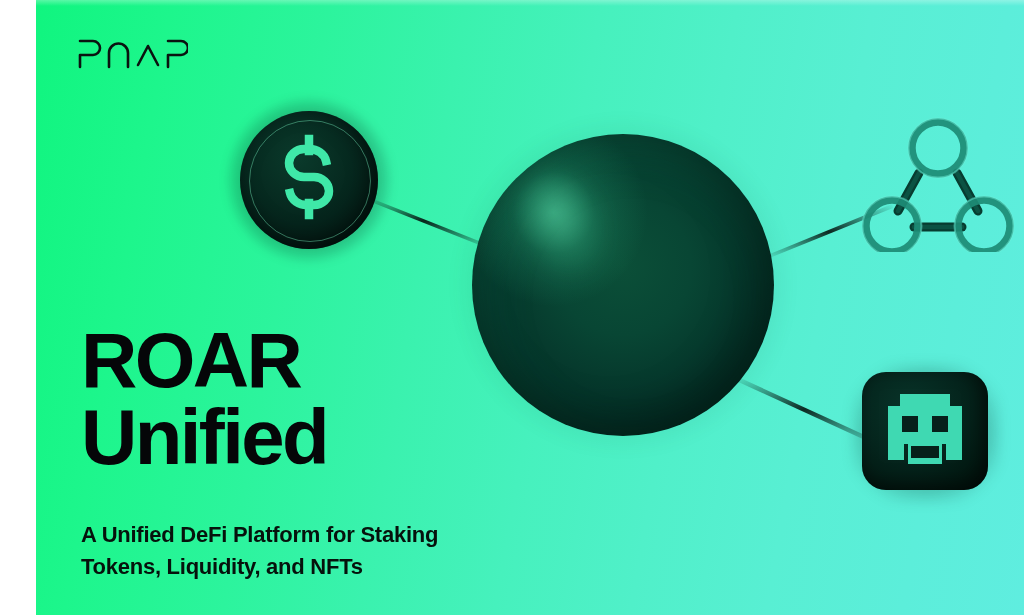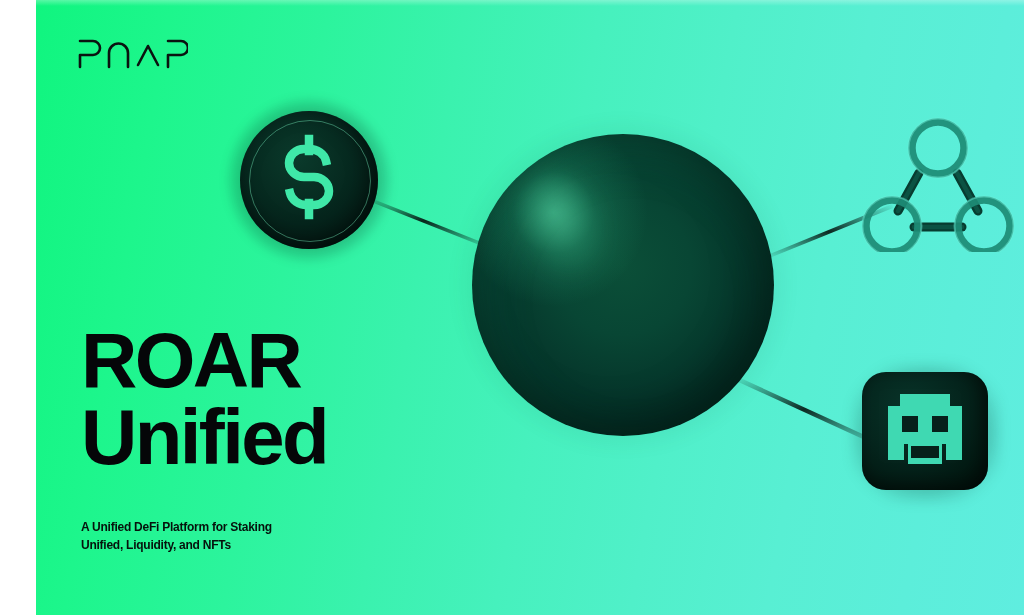--- a/index.html
+++ b/index.html
@@ -68,21 +68,21 @@
   .subtitle {
     position: absolute;
     left: 45px;
     top: 519px;
     width: 420px;
   }
   .subtitle .sline {
     display: block;
     font-family: "Liberation Sans", sans-serif;
     font-weight: bold;
-    font-size: 12px;
+    font-size: 22px;
     line-height: 1.46;
     letter-spacing: -0.25px;
     color: #06120C;
     white-space: nowrap;
   }
 
   
   .sphere-wrap {
     position: absolute;
     left: 436px;
@@ -353,16 +353,16 @@
     </svg>
   </div>
 
   <div class="headline">
     <span class="line">ROAR</span>
     <span class="line">Unified</span>
   </div>
 
   <div class="subtitle">
     <span class="sline">A Unified DeFi Platform for Staking</span>
-    <span class="sline">Unified, Liquidity, and NFTs</span>
+    <span class="sline">Tokens, Liquidity, and NFTs</span>
   </div>
 
 </div>
 
 </body></html>

